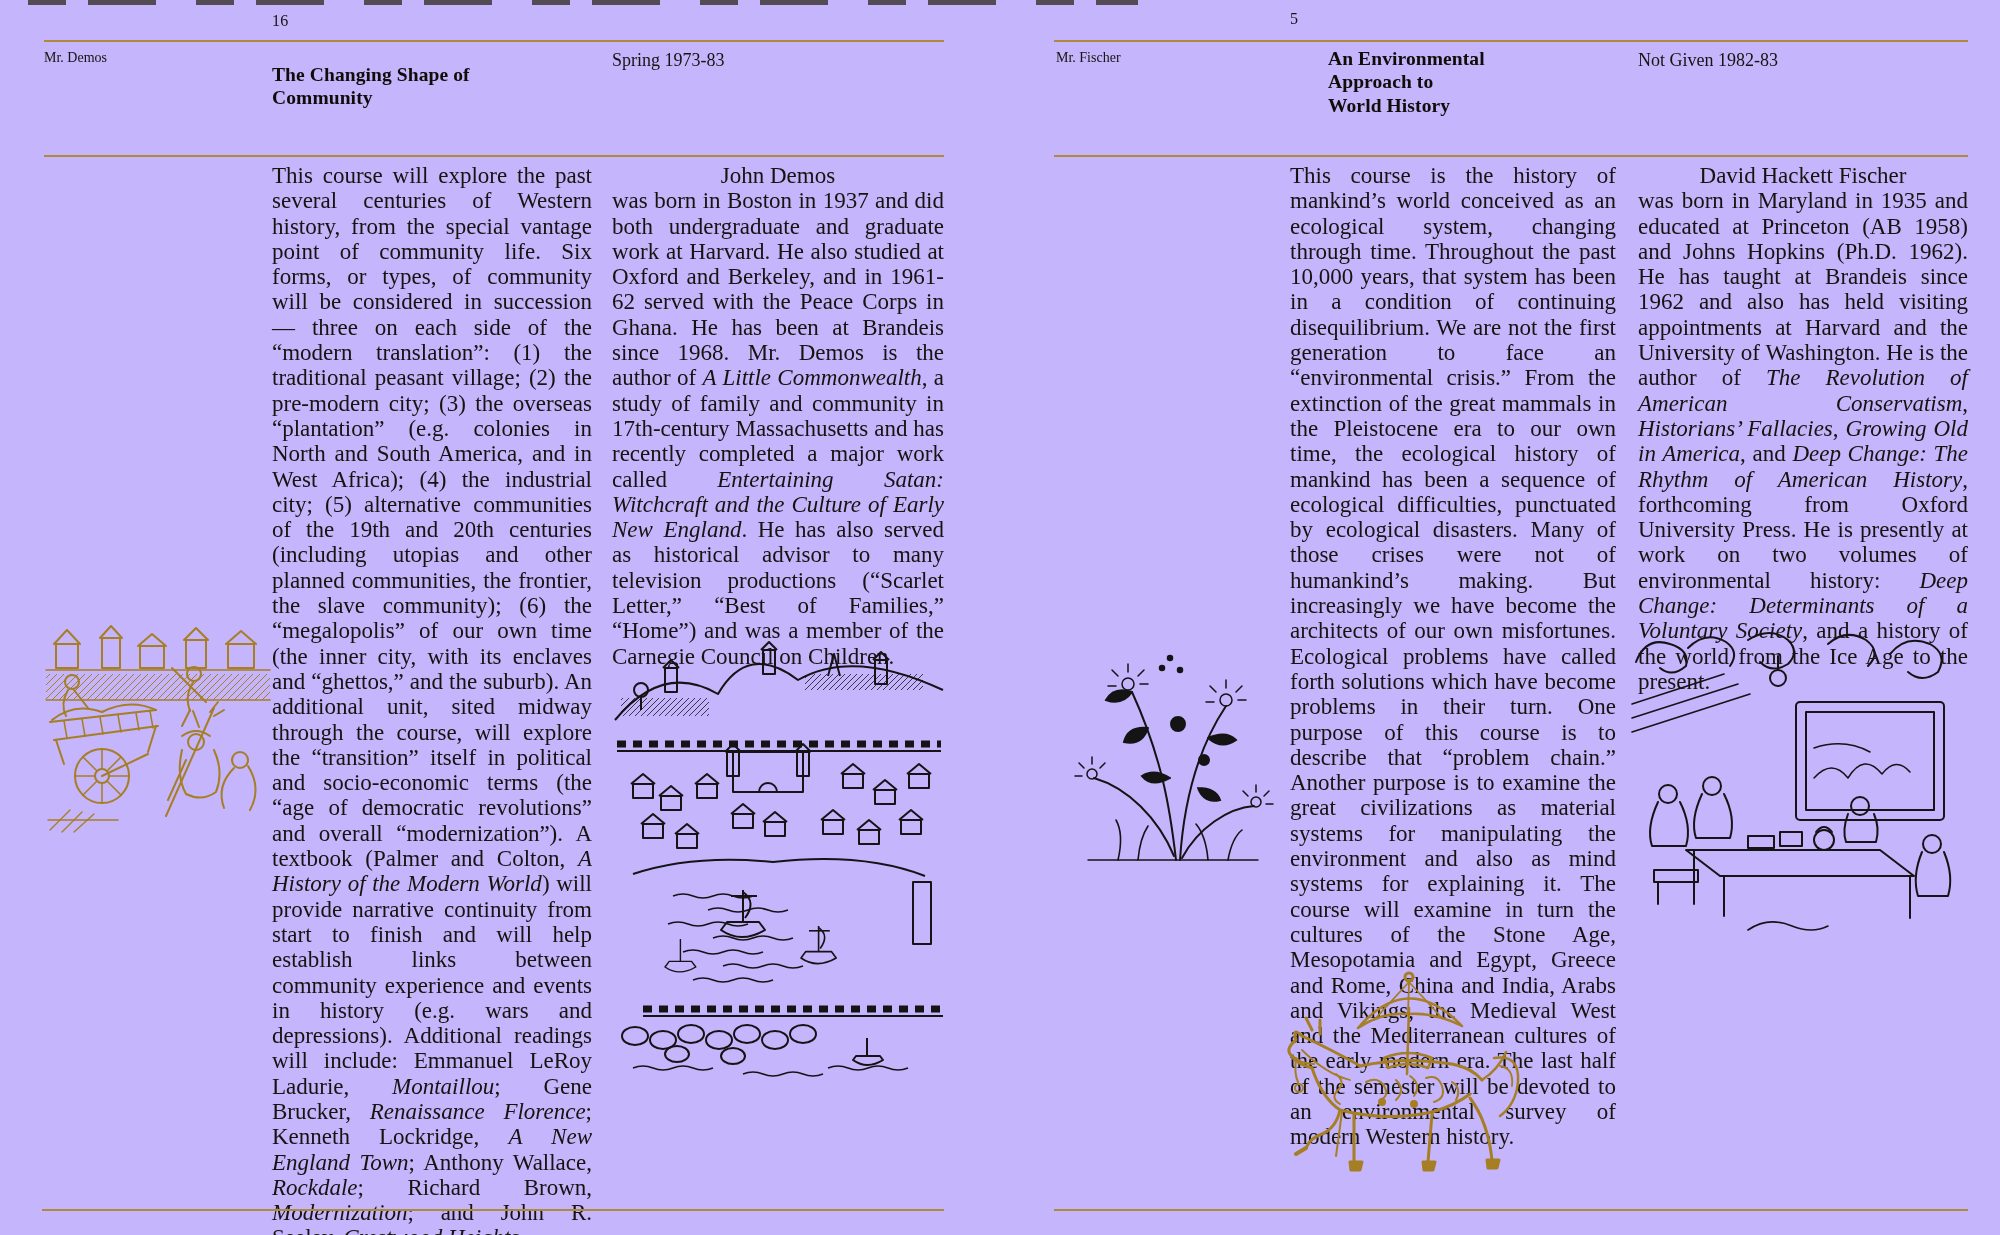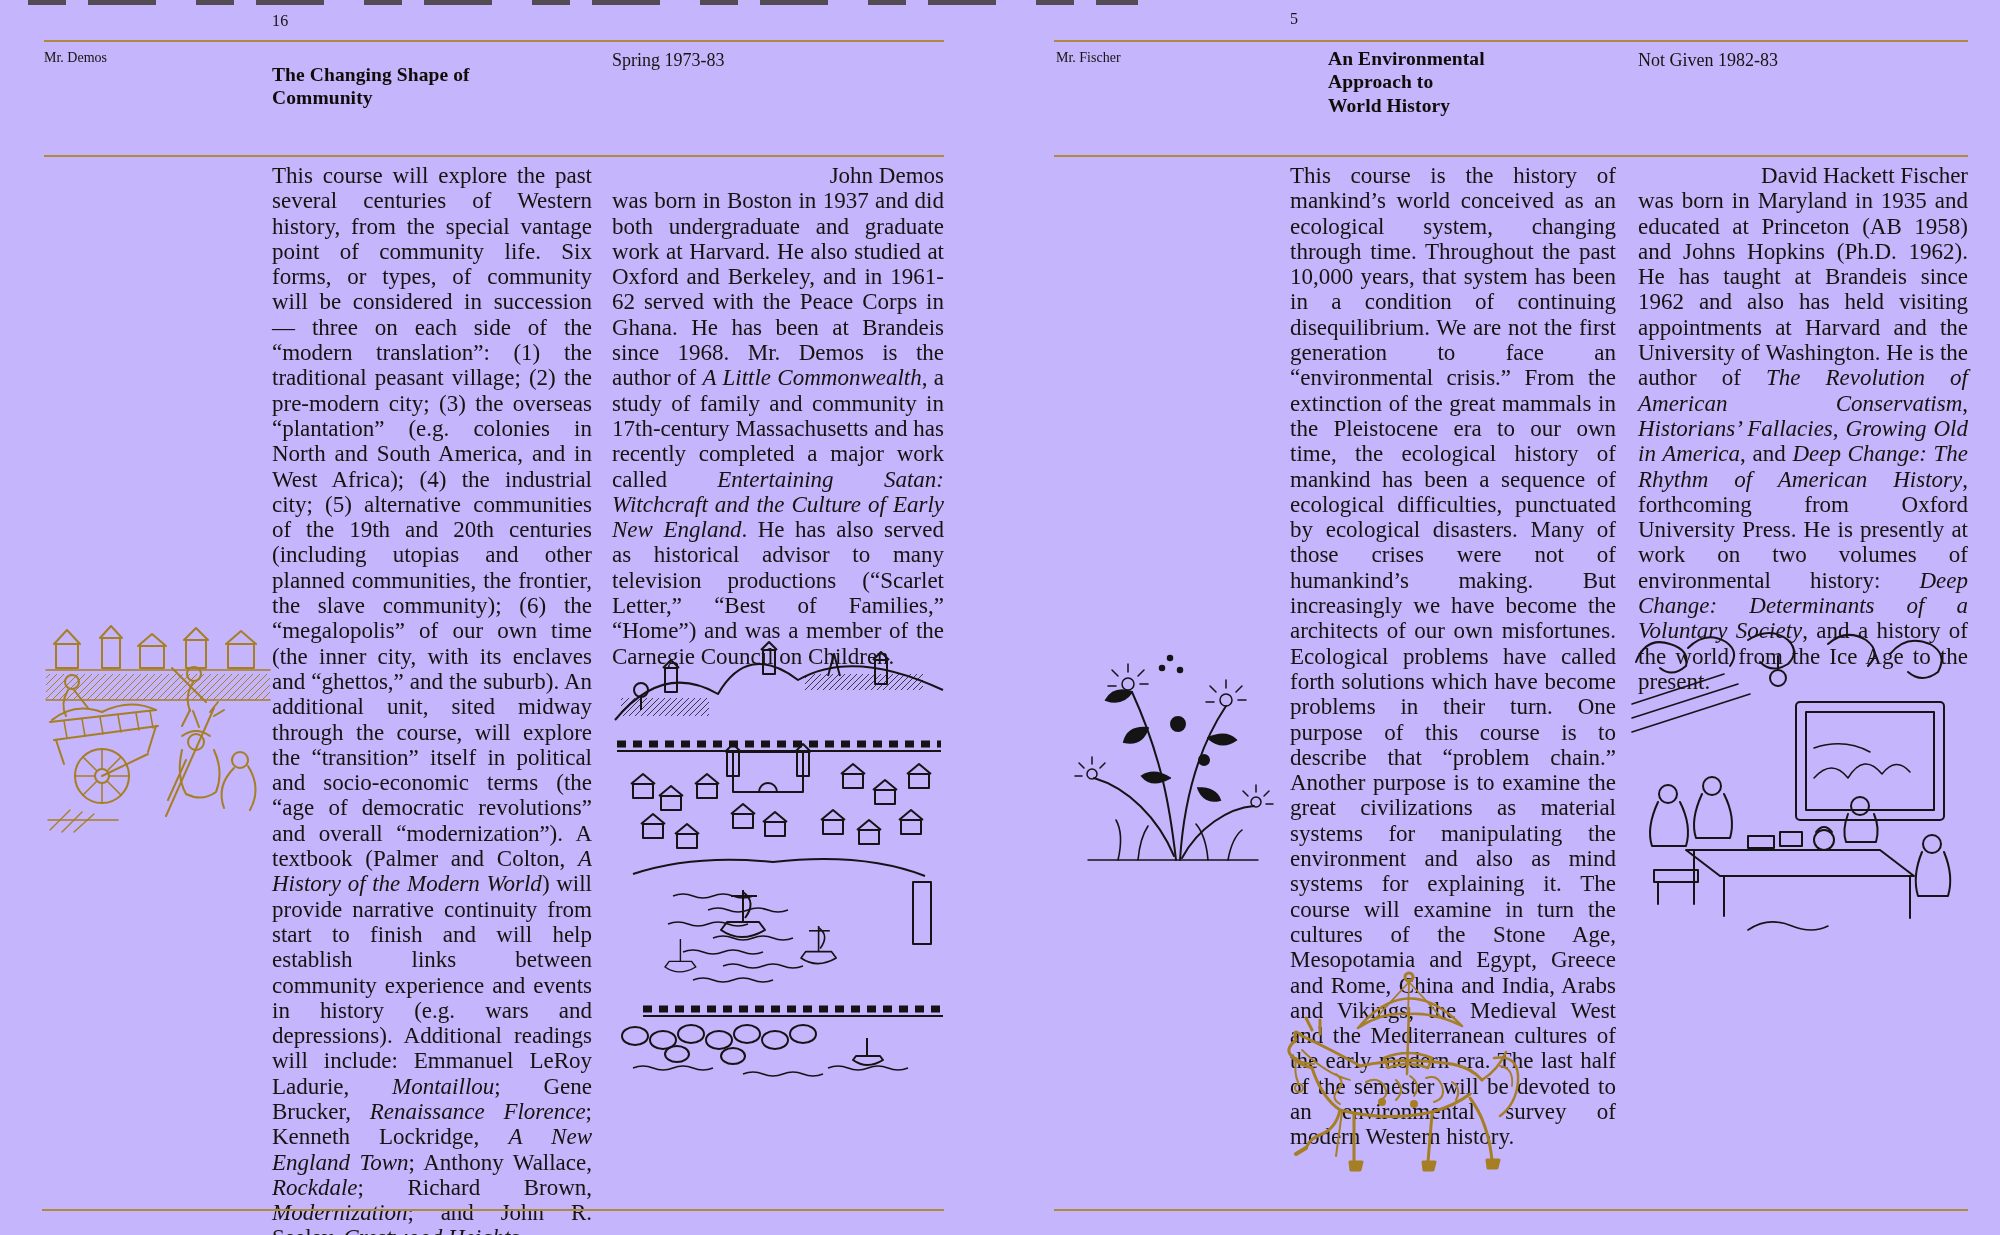--- a/index.html
+++ b/index.html
@@ -18,21 +18,21 @@
   .term{position:absolute;font-size:18px;}
   .course-title{
     position:absolute;font-size:19.5px;font-weight:700;line-height:1.2;
     white-space:pre-line;letter-spacing:.1px;color:#100d08;
   }
   .body-col{
     position:absolute;font-size:23px;line-height:1.1;text-align:justify;
     text-justify:inter-word;
   }
   .body-col p{margin:0;}
-  .bio-name{text-align:right;}
+  .bio-name{text-align:center;}
   .illus{position:absolute;}
   svg{display:block;}
 </style>
 </head>
 <body>
 
 <div class="spread">
 
   <div class="artifact"></div>
 

